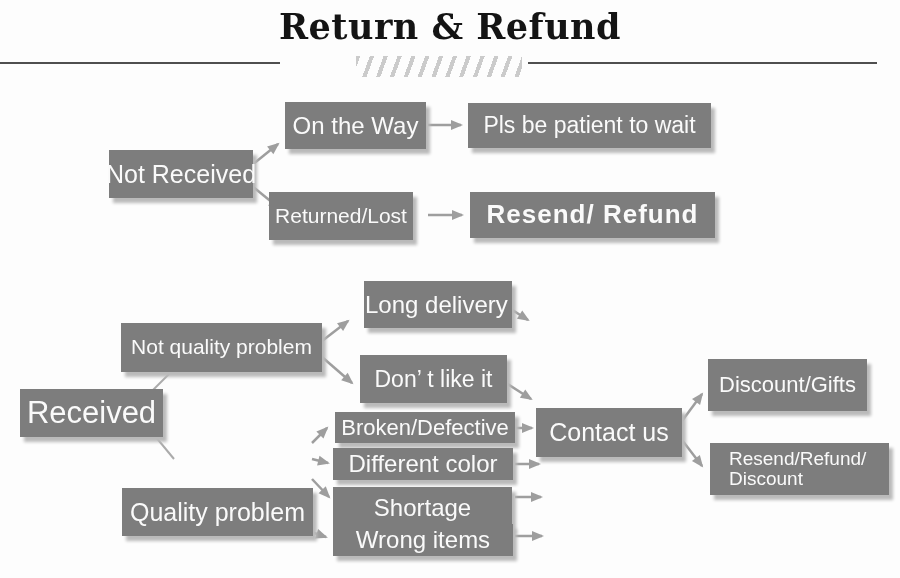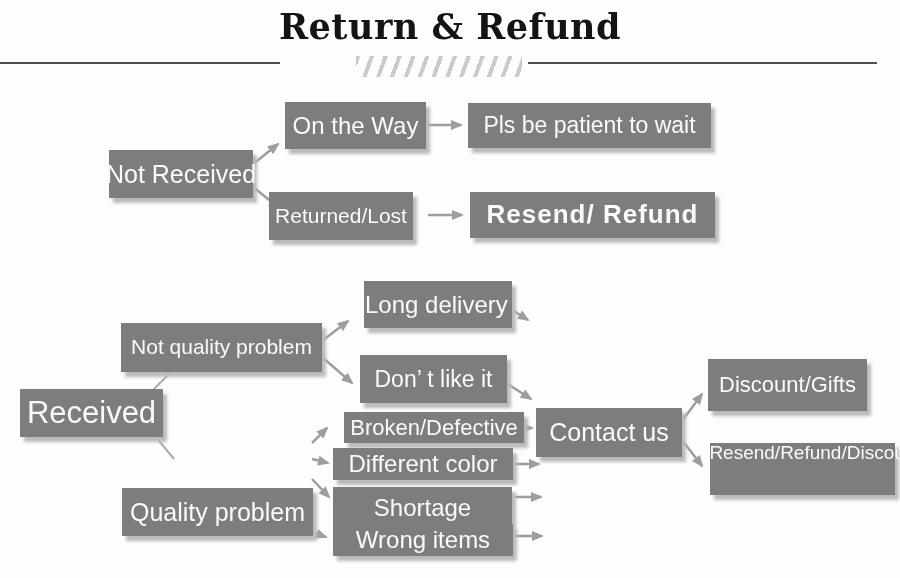--- a/index.html
+++ b/index.html
@@ -29,22 +29,22 @@
     position:absolute;
     background:var(--box_fill,#7d7d7d);
     color:var(--box_text,#fafafa);
     display:flex; align-items:center; justify-content:center;
     box-shadow:4px 5px 3px var(--shadow,#bababa);
     white-space:nowrap;
     line-height:1.05;
   }
   .node.left-flush { justify-content:flex-start; padding-left:1px; }
   .node.two-line {
-    flex-direction:row; align-items:flex-start; justify-content:center;
-    padding-left:25px; white-space:normal;
+    flex-direction:column; align-items:flex-start; justify-content:center;
+    padding-left:19px; white-space:normal;
   }
   .node.semibold { font-weight:600; letter-spacing:1px; }
   .edges { position:absolute; left:0; top:0; pointer-events:none; }
   .edges line { stroke:var(--arrow,#9e9e9e); stroke-width:2.5; }
   .edges line.plain { stroke:var(--connector,#ababab); stroke-width:2; }
   .edges marker path { fill:var(--arrow,#9e9e9e); }
 </style>
 </head>
 <body>
 
@@ -87,21 +87,21 @@
   <div class="node" style="left:285px; top:102px; width:141px; height:47px; font-size:24px;">On the Way</div>
   <div class="node" style="left:269px; top:192px; width:144px; height:48px; font-size:21px;">Returned/Lost</div>
   <div class="node" style="left:468px; top:103px; width:243px; height:45px; font-size:23px;">Pls be patient to wait</div>
   <div class="node semibold" style="left:470px; top:192px; width:245px; height:46px; font-size:26px;">Resend/ Refund</div>
 
   <div class="node" style="left:20px; top:389px; width:143px; height:48px; font-size:31px;">Received</div>
   <div class="node" style="left:121px; top:323px; width:201px; height:49px; font-size:21px;">Not quality problem</div>
   <div class="node" style="left:122px; top:456px; width:191px; height:48px; font-size:25px;margin-top:32px;">Quality problem</div>
   <div class="node left-flush" style="left:364px; top:281px; width:147px; height:47px; font-size:24px;">Long delivery</div>
   <div class="node" style="left:360px; top:355px; width:147px; height:48px; font-size:23px;">Don’ t like it</div>
-  <div class="node" style="left:344px; top:412px; width:180px; height:31px; font-size:22px;">Broken/Defective</div>
+  <div class="node" style="left:335px; top:412px; width:180px; height:31px; font-size:22px;">Broken/Defective</div>
   <div class="node" style="left:333px; top:448px; width:180px; height:32px; font-size:24px;">Different color</div>
   <div class="node" style="left:333px; top:487px; width:179px; height:41px; font-size:24px;">Shortage</div>
   <div class="node" style="left:333px; top:524px; width:180px; height:32px; font-size:24px;">Wrong items</div>
   <div class="node" style="left:536px; top:408px; width:146px; height:49px; font-size:25px;">Contact us</div>
   <div class="node" style="left:708px; top:359px; width:159px; height:52px; font-size:22px;">Discount/Gifts</div>
   <div class="node two-line" style="left:710px; top:443px; width:160px; height:52px; font-size:19px;">
     <span>Resend/Refund/</span>
     <span>Discount</span>
   </div>
 

